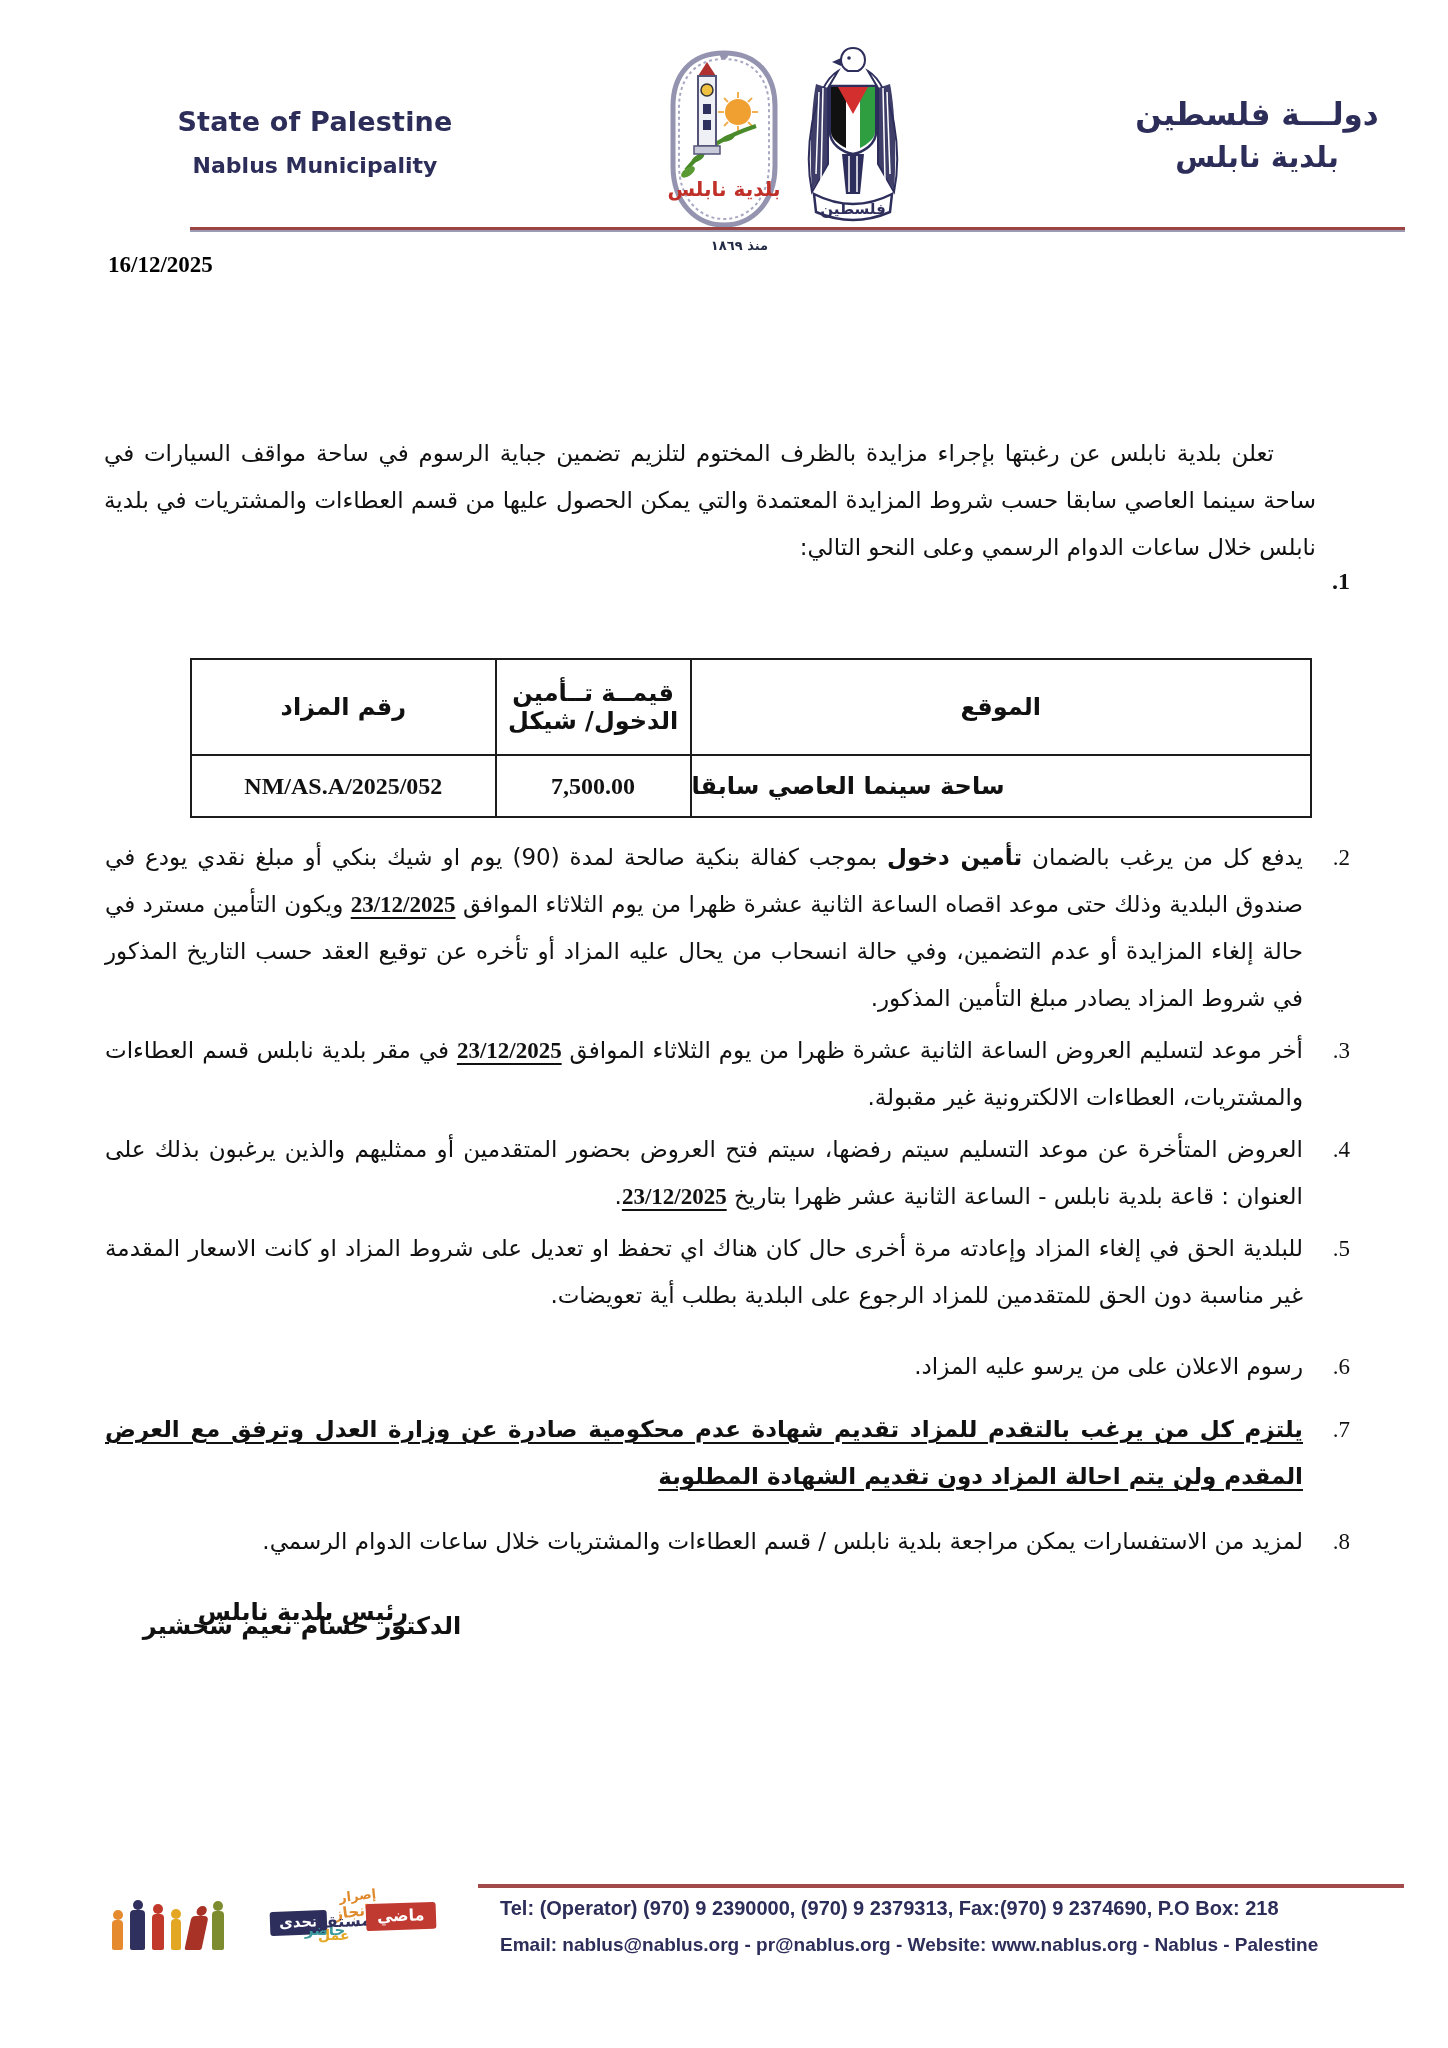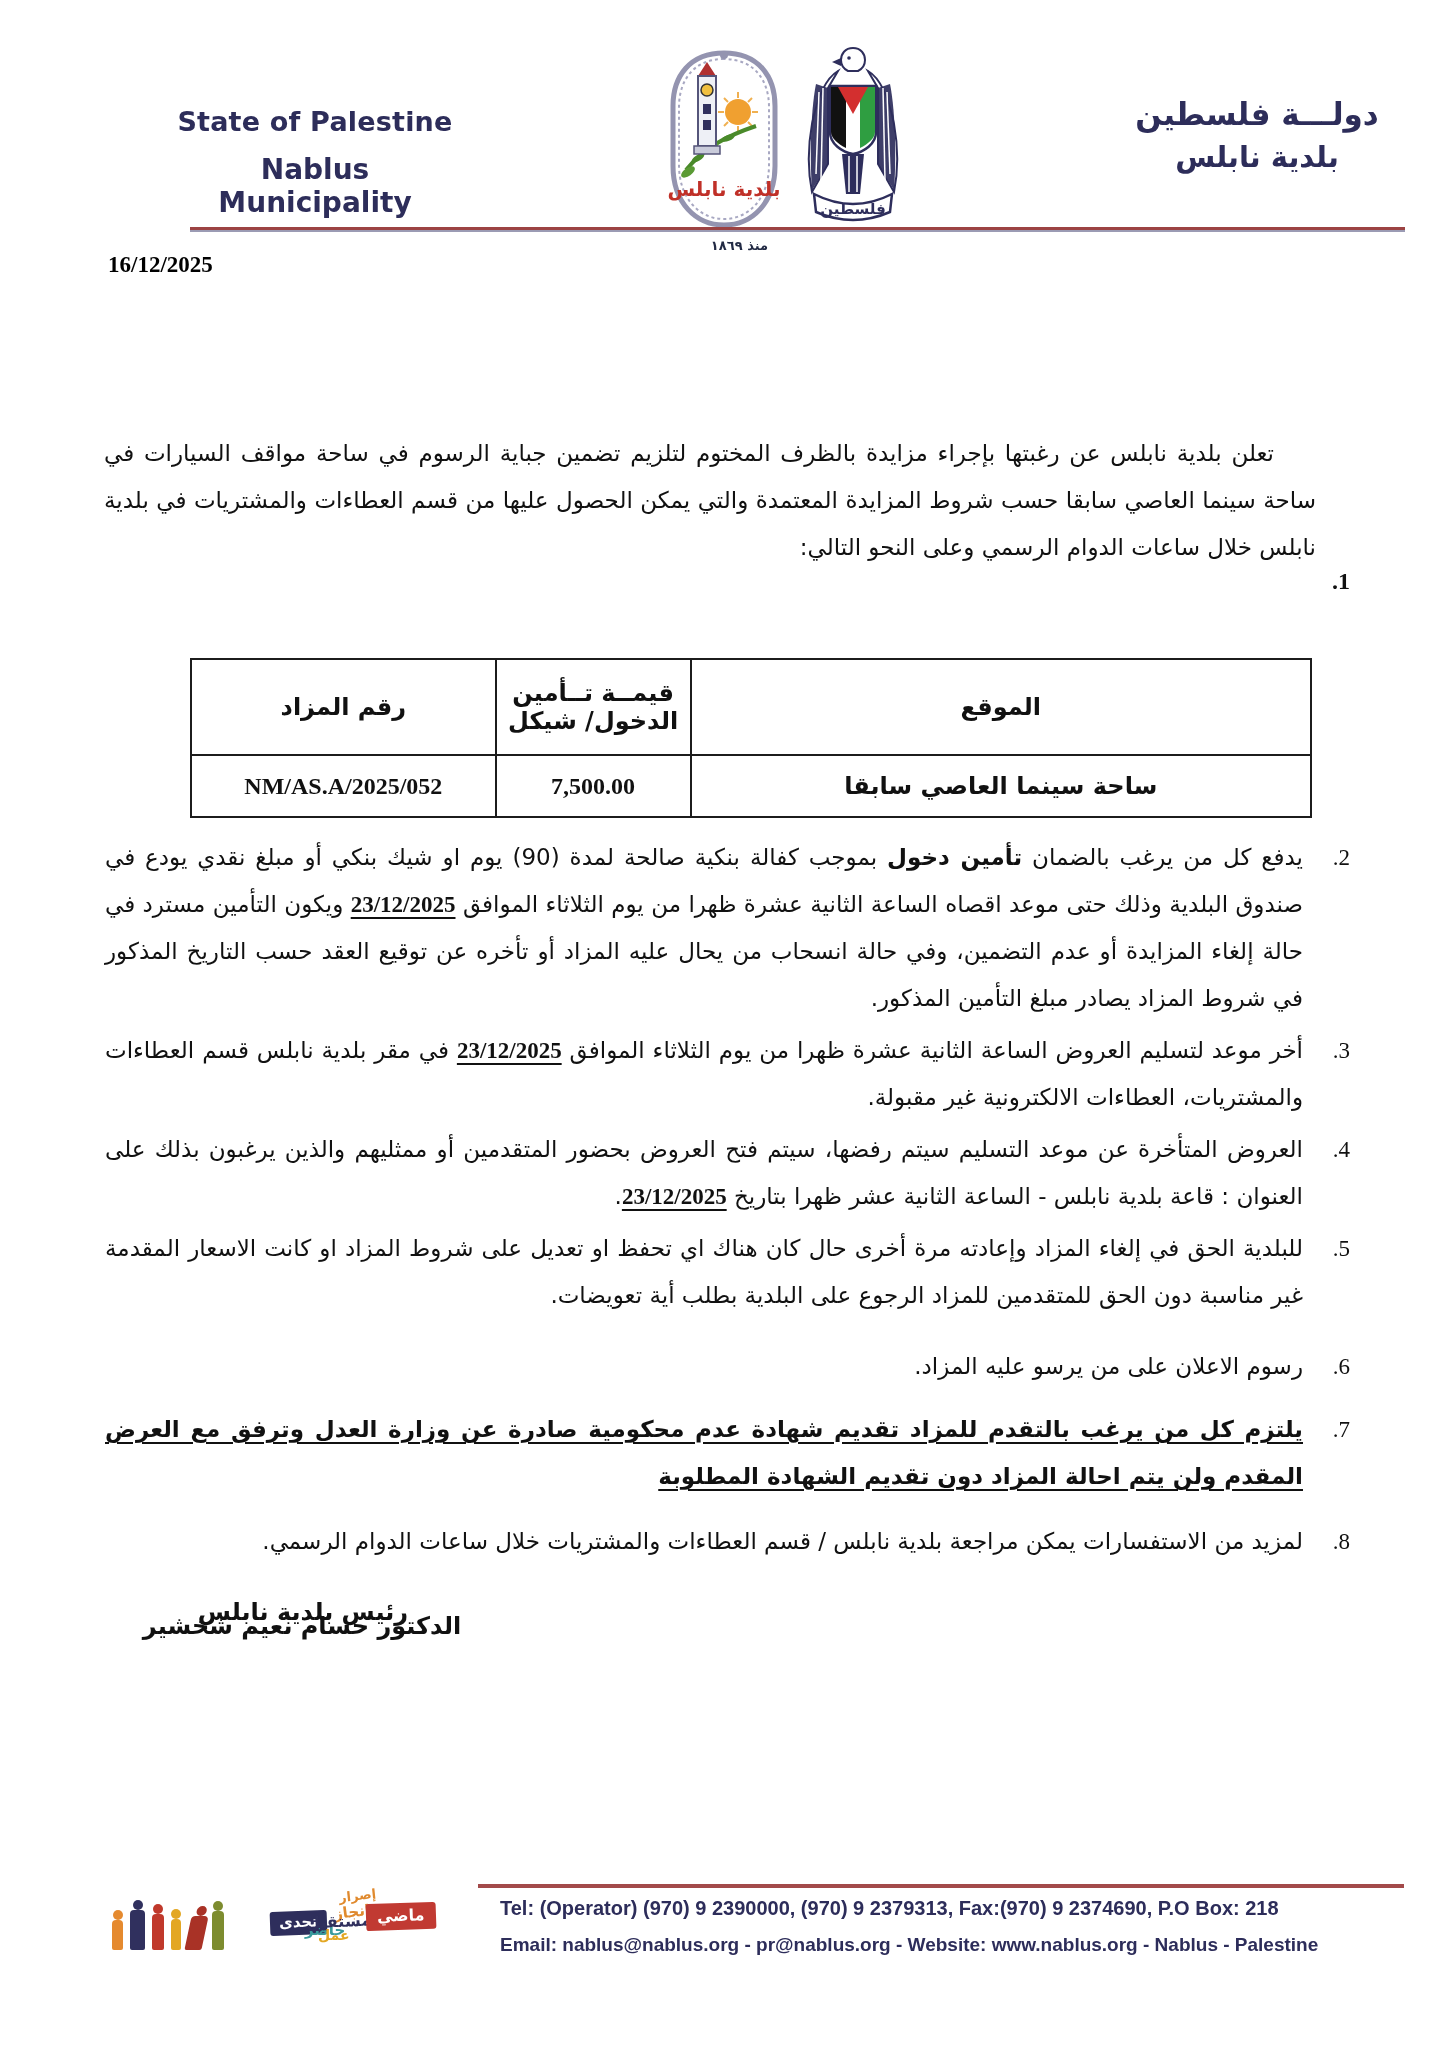--- a/index.html
+++ b/index.html
@@ -5,21 +5,21 @@
   * { margin:0; padding:0; box-sizing:border-box; }
   html,body { background:#ffffff; }
   body { width:1448px; height:2048px; position:relative; overflow:hidden;
          font-family:"DejaVu Sans", sans-serif; color:#111; }
   .page { position:absolute; inset:0; background:#fff; }
 
   
   .hdr-en { position:absolute; left:165px; top:106px; width:300px; text-align:center;
             color:#2d2d5a; font-weight:700; }
   .hdr-en .l1 { font-size:27px; letter-spacing:0.2px; }
-  .hdr-en .l2 { font-size:28px; margin-top:16px; }
+  .hdr-en .l2 { font-size:22px; margin-top:16px; }
   .hdr-ar { position:absolute; left:1112px; top:96px; width:290px; text-align:center;
             color:#2d2d5a; font-weight:700; direction:rtl; }
   .hdr-ar .l1 { font-size:31px; }
   .hdr-ar .l2 { font-size:29px; margin-top:8px; }
   .hdr-rule { position:absolute; left:190px; top:227px; width:1215px; height:3px;
               background:#9c4343; box-shadow:0 2px 0 #9b9bb4; }
   .since { position:absolute; left:684px; top:238px; width:84px; text-align:right;
            font-size:13px; font-weight:700; color:#222a44; }
   .logo { position:absolute; }
   .logo.muni { left:658px; top:48px; width:132px; height:184px; }
@@ -45,21 +45,21 @@
   
   .auction-table { position:absolute; left:190px; top:658px; width:1122px;
                    border-collapse:collapse; direction:rtl; table-layout:fixed; }
   .auction-table th, .auction-table td { border:2px solid #1c1c1c; font-weight:700;
                    font-size:24px; text-align:center; vertical-align:middle; }
   .auction-table th { height:96px; }
   .auction-table td { height:62px; }
   .col-loc { width:55.4%; }
   .col-dep { width:17.4%; }
   .col-no  { width:27.2%; }
-  td.cell-loc { text-align:center; }
+  td.cell-loc { text-align:left; }
   .latin { font-family:"Liberation Serif","DejaVu Serif",serif; direction:ltr; unicode-bidi:embed; }
 
   
   .items { position:absolute; left:105px; top:834px; width:1245px; direction:rtl; }
   .item { display:flex; direction:rtl; margin-bottom:5px; }
   .item .marker { width:47px; flex:none; font-size:23px; line-height:47px;
                   font-family:"Liberation Serif","DejaVu Serif",serif; }
   .item .itext { flex:1; text-align:justify; font-size:23px; line-height:47px; }
   .item .itext span.b { font-weight:700; }
   .item .itext span.u { text-decoration:underline; text-decoration-thickness:2px; text-underline-offset:5px; }

